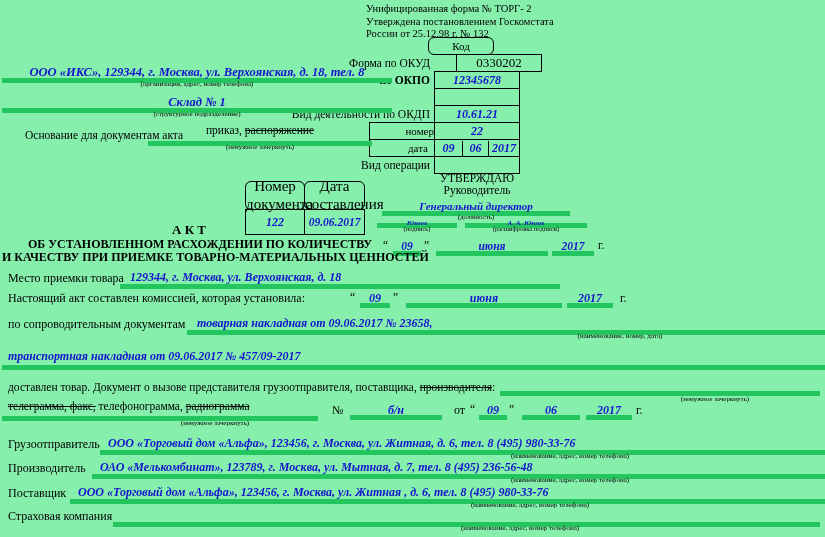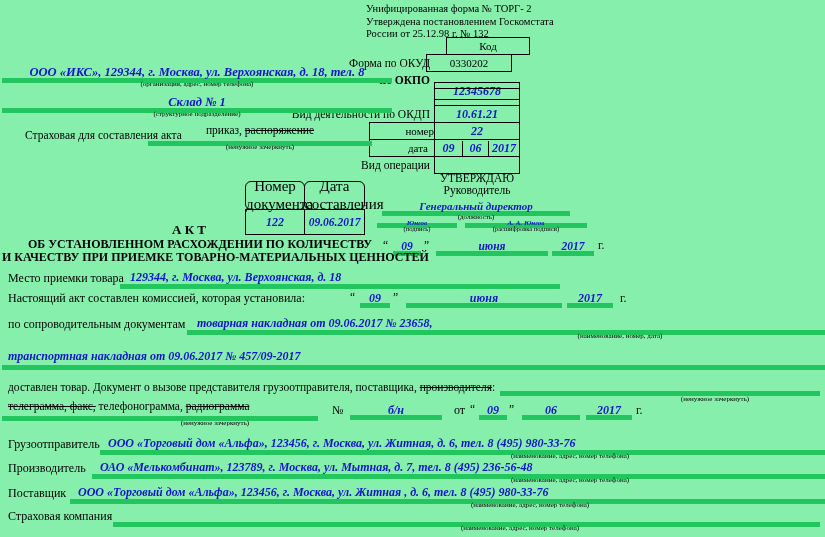--- a/index.html
+++ b/index.html
@@ -25,27 +25,27 @@
 <body>
 
 <div class="page">
 
   <div class="abs hdr" style="left:366px;top:3px;">
     <div>Унифицированная форма № ТОРГ- 2</div>
     <div>Утверждена постановлением Госкомстата</div>
     <div>России от 25.12.98 г. № 132</div>
   </div>
 
-  <div class="cell" style="left:446px;top:37px;width:84px;height:18px;font-size:11px;">
+  <div class="cell" style="left:428px;top:37px;width:66px;height:18px;font-size:11px;border-radius:6px;">
       <span>Код</span>
     </div>
-  <div class="cell" style="left:426px;top:54px;width:86px;height:18px;font-size:11px;">
+  <div class="cell" style="left:456px;top:54px;width:86px;height:18px;font-size:13px;">
       <span>0330202</span>
     </div>
-  <div class="cell" style="left:434px;top:82px;width:86px;height:18px;">
+  <div class="cell" style="left:434px;top:71px;width:86px;height:18px;">
       <span class="val">12345678</span>
     </div>
   <div class="cell" style="left:434px;top:88px;width:86px;height:18px;"></div>
   <div class="cell" style="left:434px;top:105px;width:86px;height:18px;">
       <span class="val">10.61.21</span>
     </div>
   <div class="cell" style="left:434px;top:122px;width:86px;height:18px;">
       <span class="val">22</span>
     </div>
   <div class="cell" style="left:434px;top:139px;width:86px;height:18px;padding:0;">
@@ -68,21 +68,21 @@
 
   <div class="abs ul ctr" style="left:2px;top:62px;width:390px;height:16px;">
     <span class="val" style="font-size:12.5px;">ООО «ИКС», 129344, г. Москва, ул. Верхоянская, д. 18, тел. 8</span>
   </div>
   <div class="abs cap" style="left:2px;top:80px;width:390px;">(организация, адрес, номер телефона)</div>
   <div class="abs ul ctr" style="left:2px;top:92px;width:390px;height:16px;">
     <span class="val" style="font-size:12.5px;">Склад № 1</span>
   </div>
   <div class="abs cap" style="left:2px;top:110px;width:390px;">(структурное подразделение)</div>
 
-  <div class="abs lbl" style="left:25px;top:129px;">Страховая для составления акта</div>
+  <div class="abs lbl" style="left:25px;top:129px;">Основание для документам акта</div>
   <div class="abs ul ctr lbl" style="left:148px;top:124px;width:224px;height:17px;">
     <span>приказ,</span>
     <span class="strike">распоряжение</span>
   </div>
   <div class="abs cap" style="left:148px;top:143px;width:224px;">(ненужное зачеркнуть)</div>
 
   <div class="abs lbl ctr" style="left:388px;top:172px;width:178px;">УТВЕРЖДАЮ</div>
   <div class="abs lbl ctr" style="left:388px;top:184px;width:178px;">Руководитель</div>
   <div class="abs ul ctr" style="left:382px;top:196px;width:188px;height:15px;">
     <span class="val" style="font-size:11px;">Генеральный директор</span>

